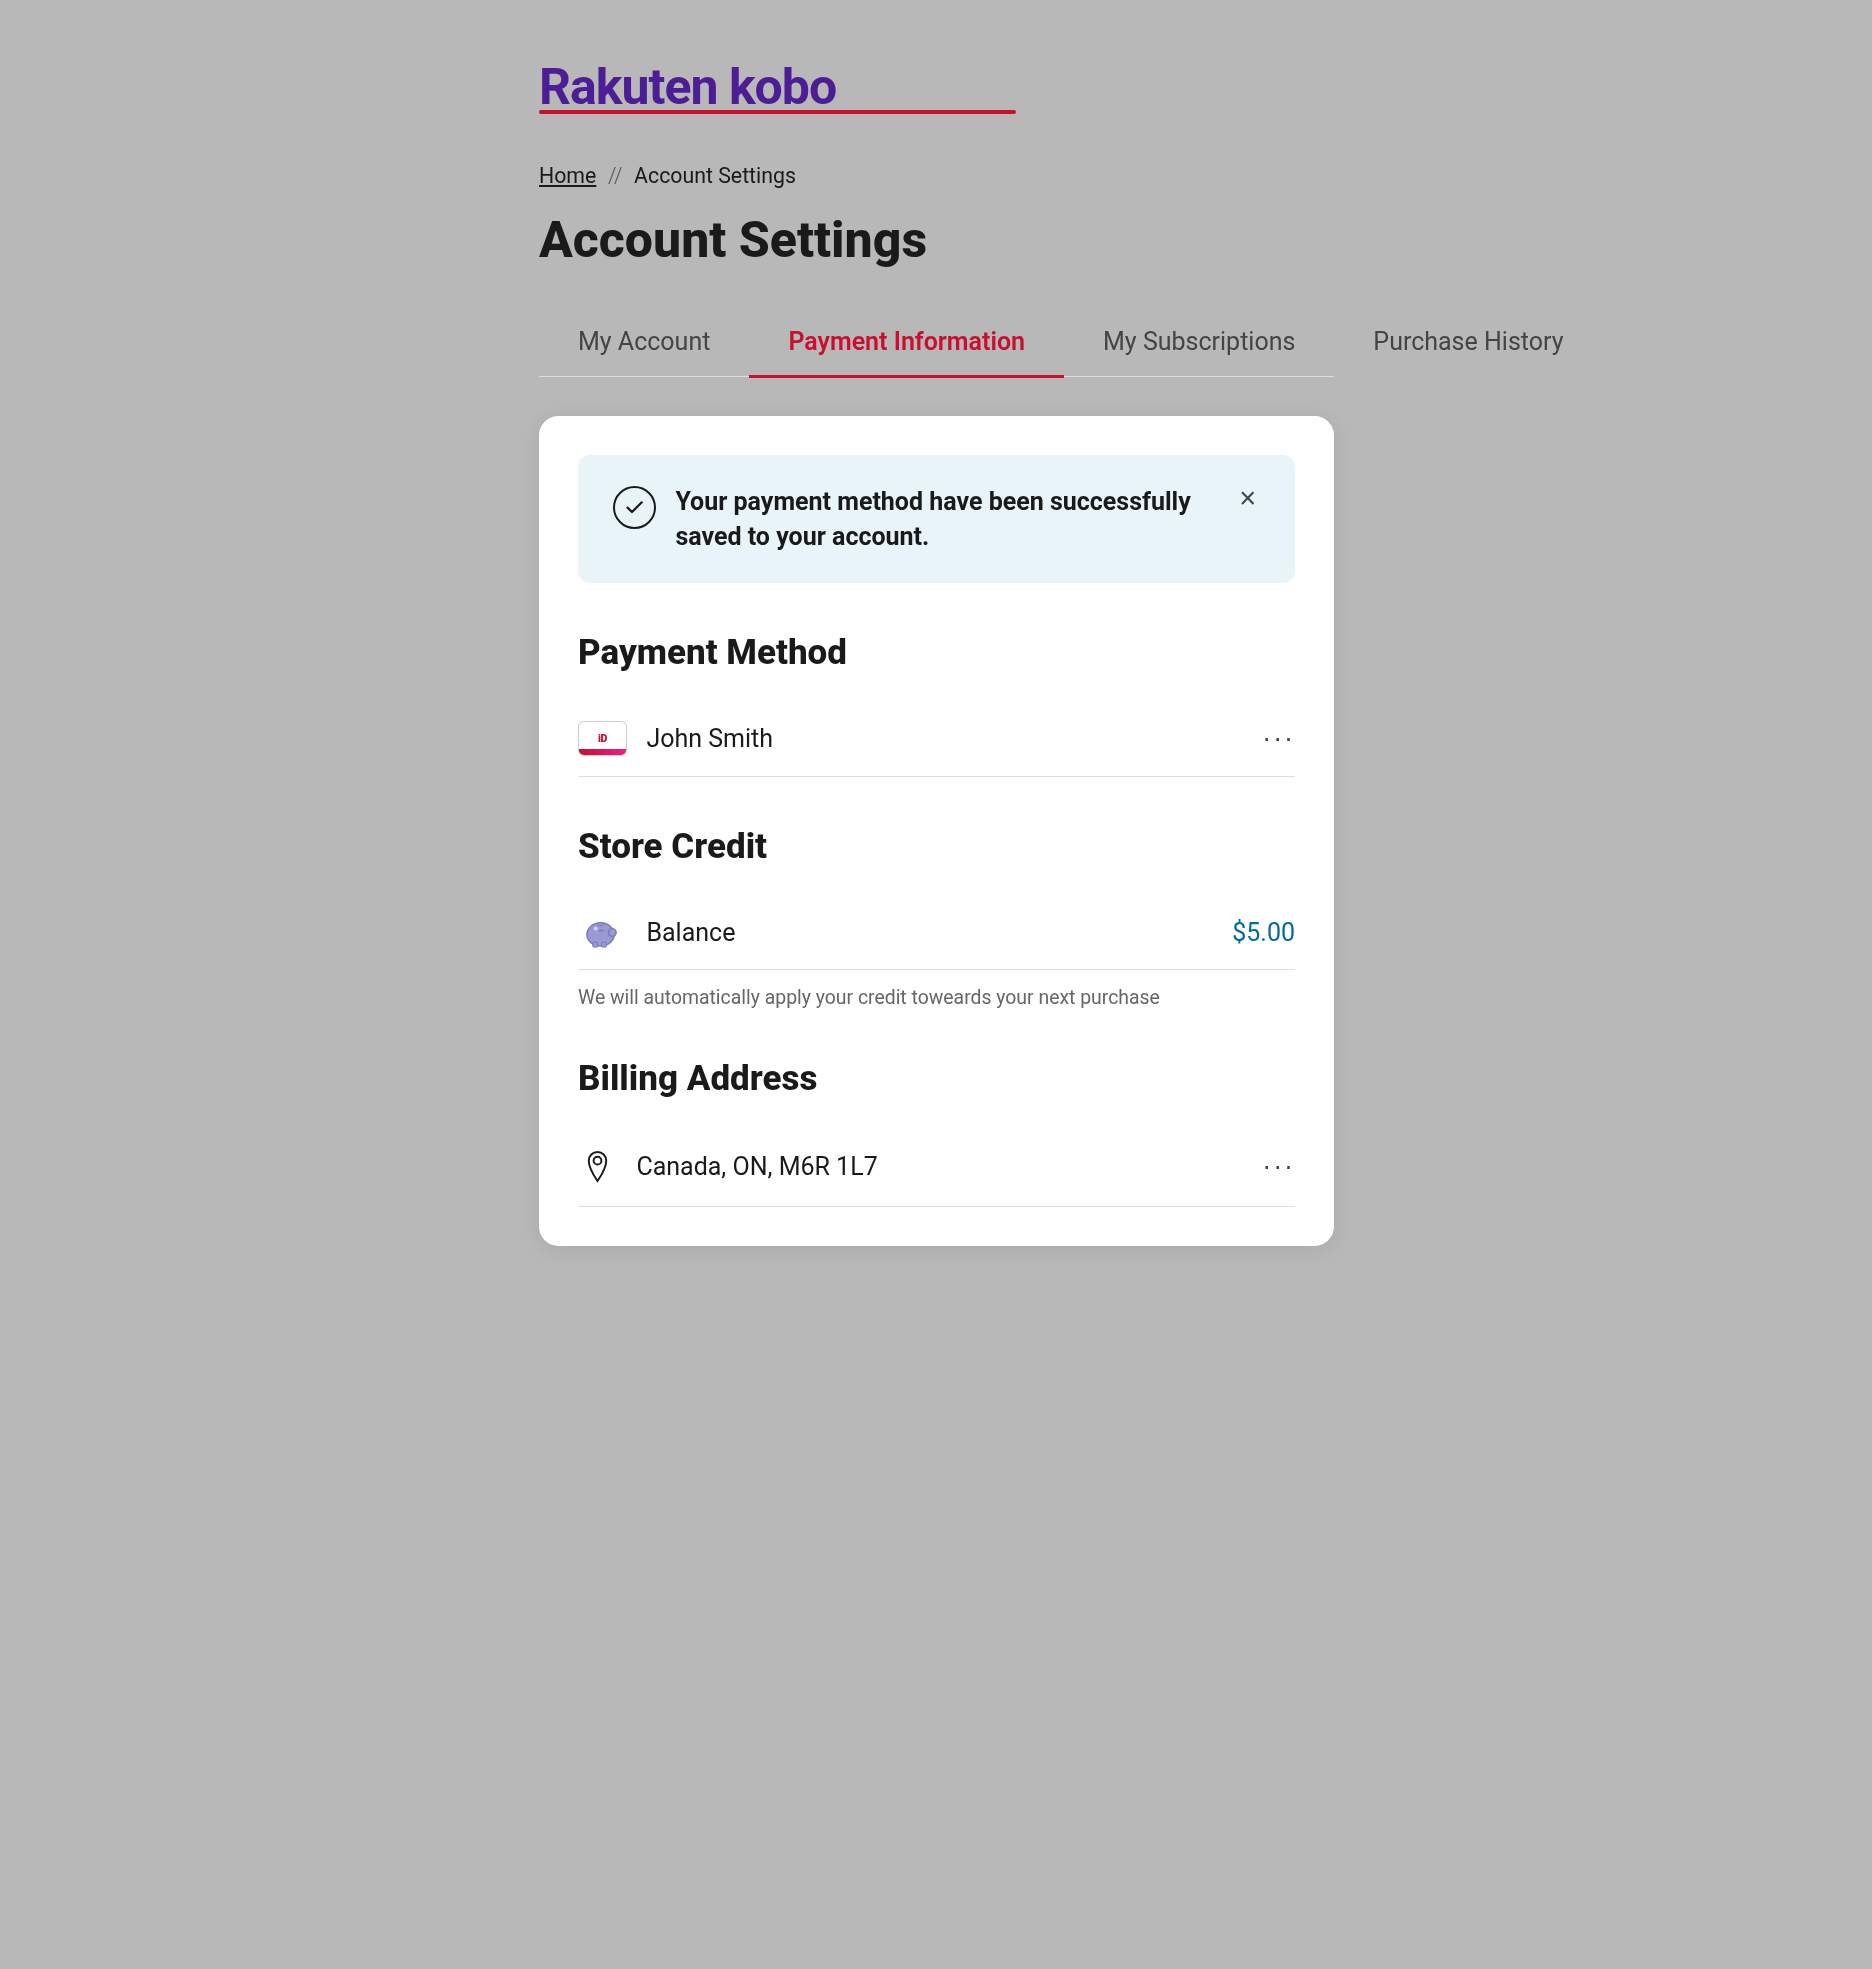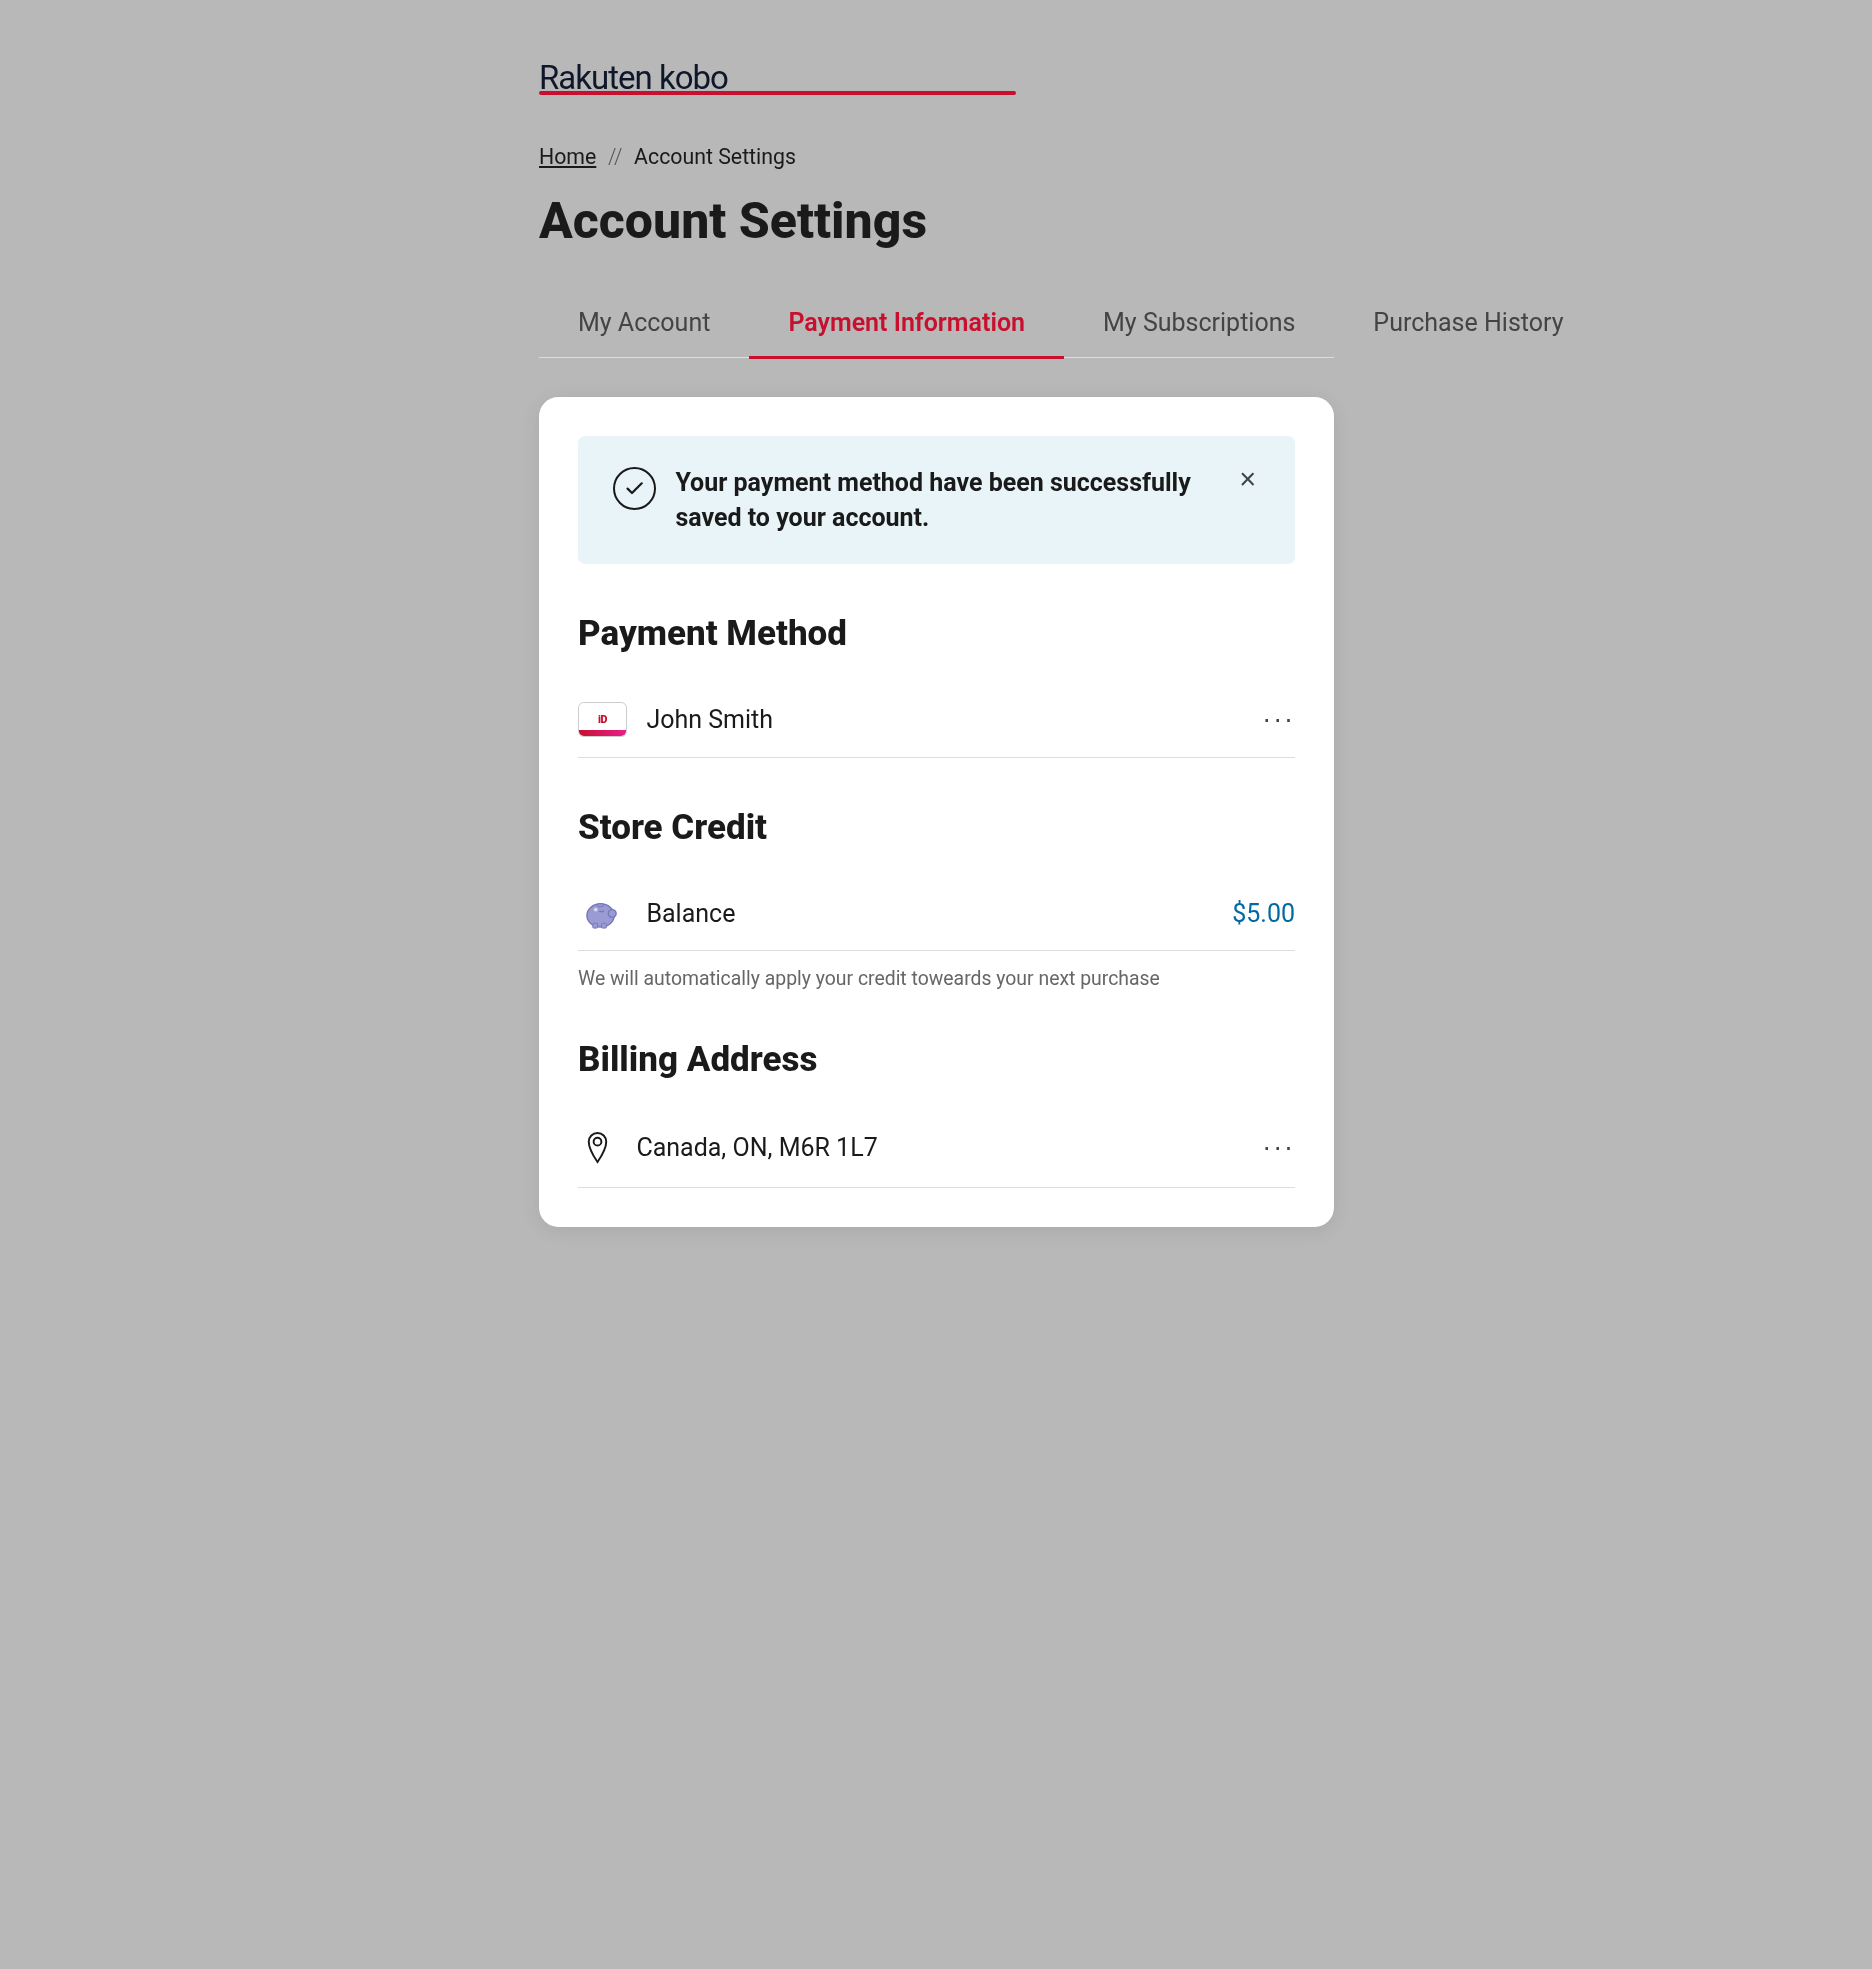--- a/index.html
+++ b/index.html
@@ -11,23 +11,23 @@
     }
     .page-container {
       max-width: 873px;
       margin: 0 auto;
       padding: 58px 39px;
     }
     .logo {
       margin-bottom: 49px;
     }
     .logo-text {
-      font-size: 33px;
-      font-weight: 400;
-      color: #0f172a;
+      font-size: 50px;
+      font-weight: 700;
+      color: #4c1d95;
       letter-spacing: -1px;
       position: relative;
       display: inline-block;
     }
     .logo-underline {
       height: 3.9px;
       background: #c8102e;
       border-radius: 1.9px;
       margin-top: -5.8px;
       width: 60%;
@@ -86,21 +86,21 @@
     }
     .card {
       background: #ffffff;
       border-radius: 19.4px;
       padding: 39px;
       margin-bottom: 49px;
       box-shadow: 0 3.9px 19.4px rgba(0,0,0,0.08);
     }
     .success-banner {
       background: #e8f4f8;
-      border-radius: 7px;
+      border-radius: 12px;
       padding: 29px 35px;
       display: flex;
       align-items: flex-start;
       justify-content: space-between;
       gap: 19.4px;
     }
     .success-banner-content {
       display: flex;
       align-items: flex-start;
       gap: 19.4px;

